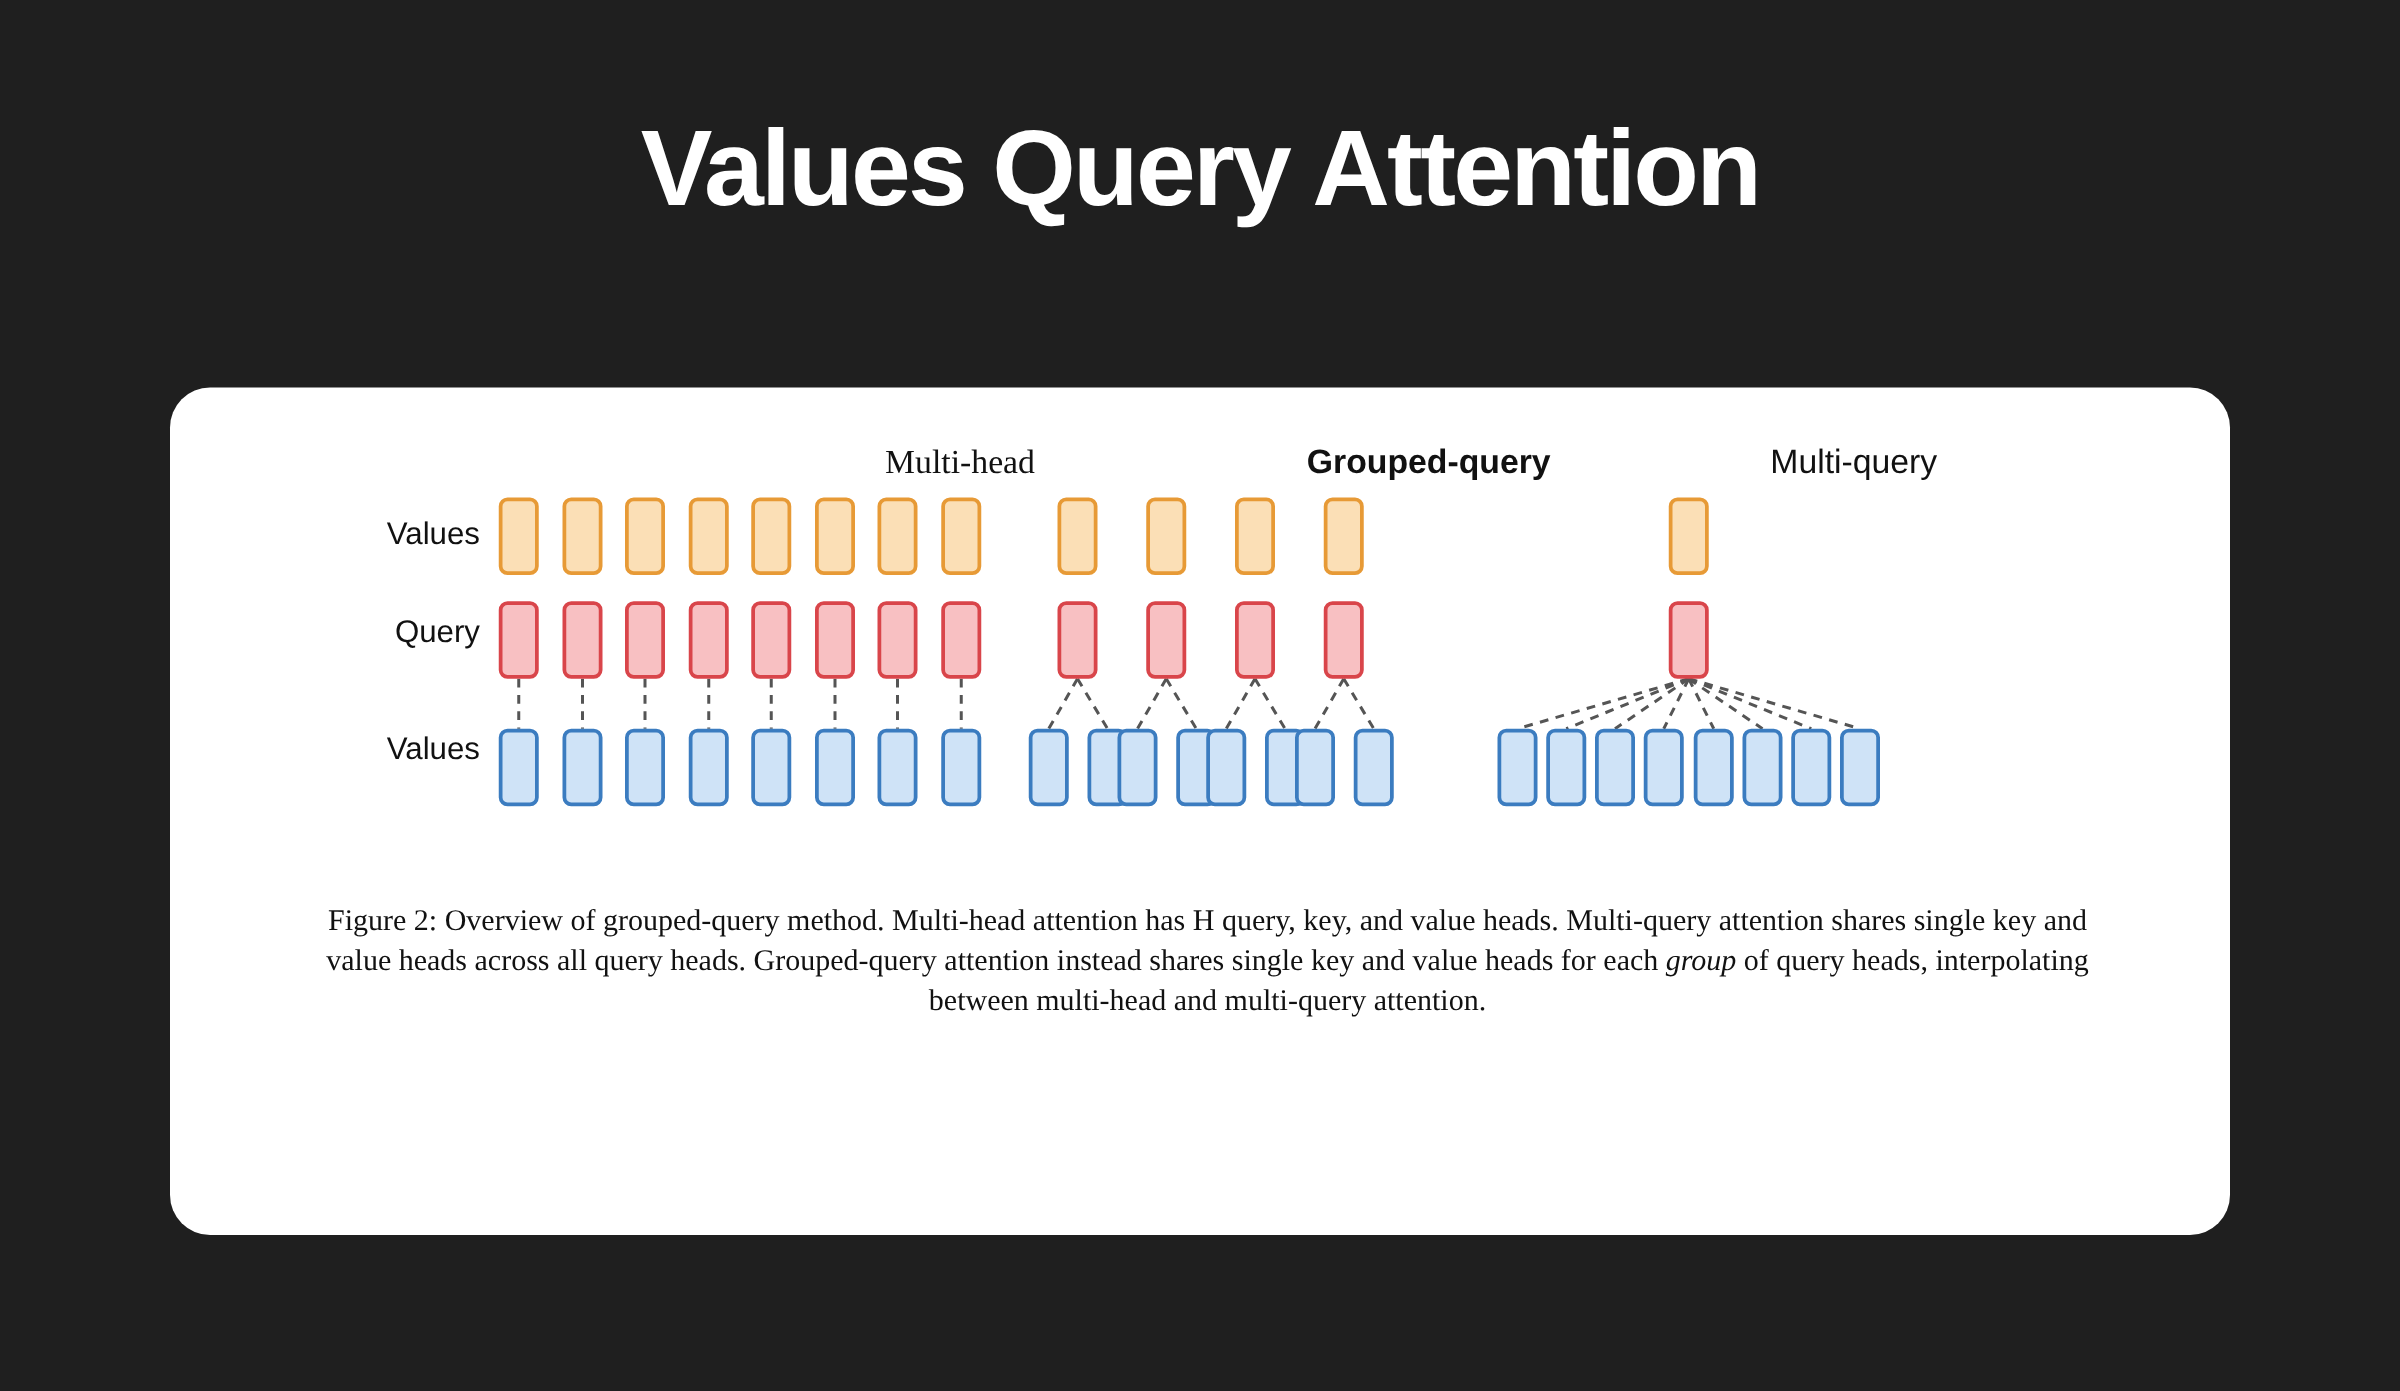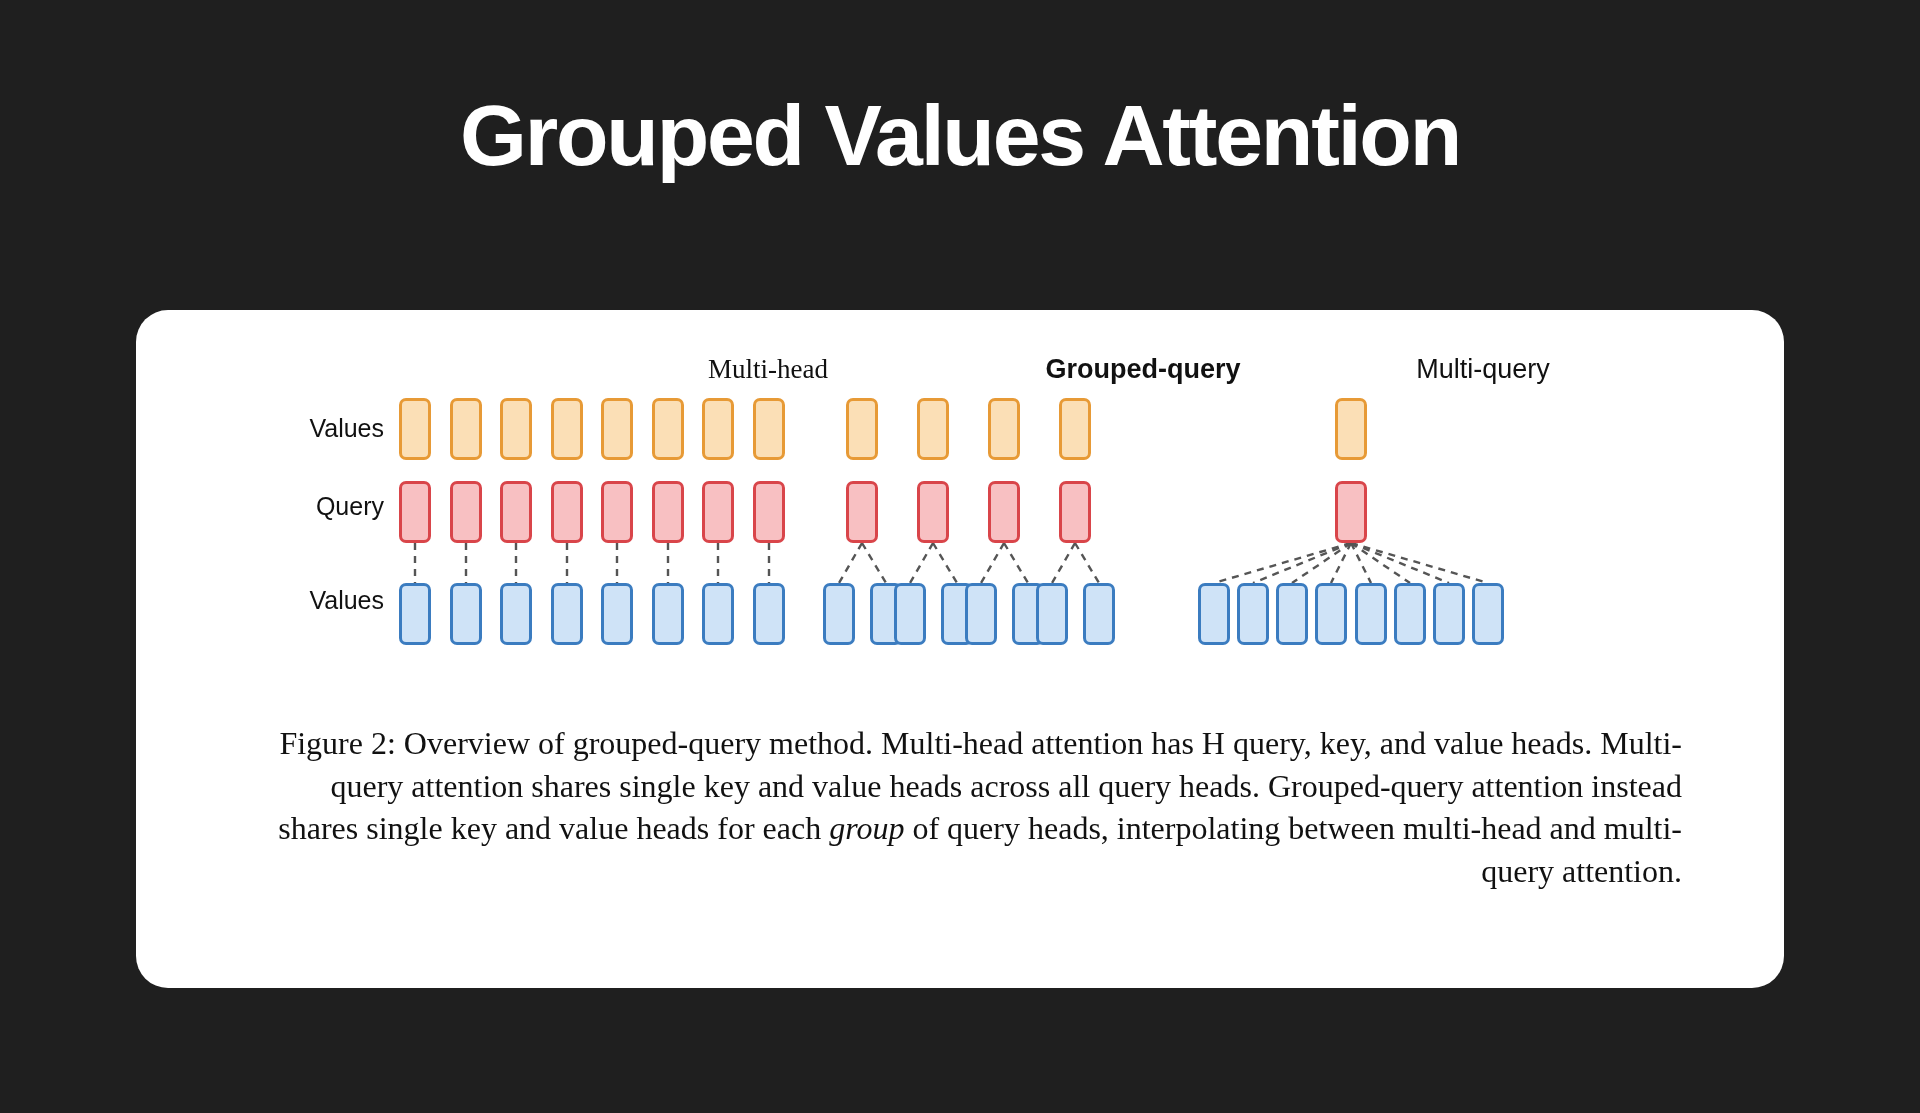--- a/index.html
+++ b/index.html
@@ -104,32 +104,32 @@
   }
 
   
   .caption {
     position: absolute;
     left: 114px;
     top: 412px;
     width: 1432px;
     color: #111111;
     font-family: "Liberation Serif", serif;
-    font-size: 32px;
+    font-size: 24px;
     line-height: 1.33;
-    text-align: right;
+    text-align: center;
   }
   .caption i { font-style: italic; }
 </style>
 </head>
 <body>
 
 <div id="slide">
 
-  <div class="slide-title">Grouped Values Attention</div>
+  <div class="slide-title">Values Query Attention</div>
 
   <div class="figure-card">
 
     <div class="diagram">
 
       <div class="col-title" style="left:632px;font-family:Liberation Serif, serif;">Multi-head</div>
       <div class="col-title bold" style="left:1007px;">Grouped-query</div>
       <div class="col-title" style="left:1347px;">Multi-query</div>
 
       <div class="row-label" style="top:118px;">Values</div>

